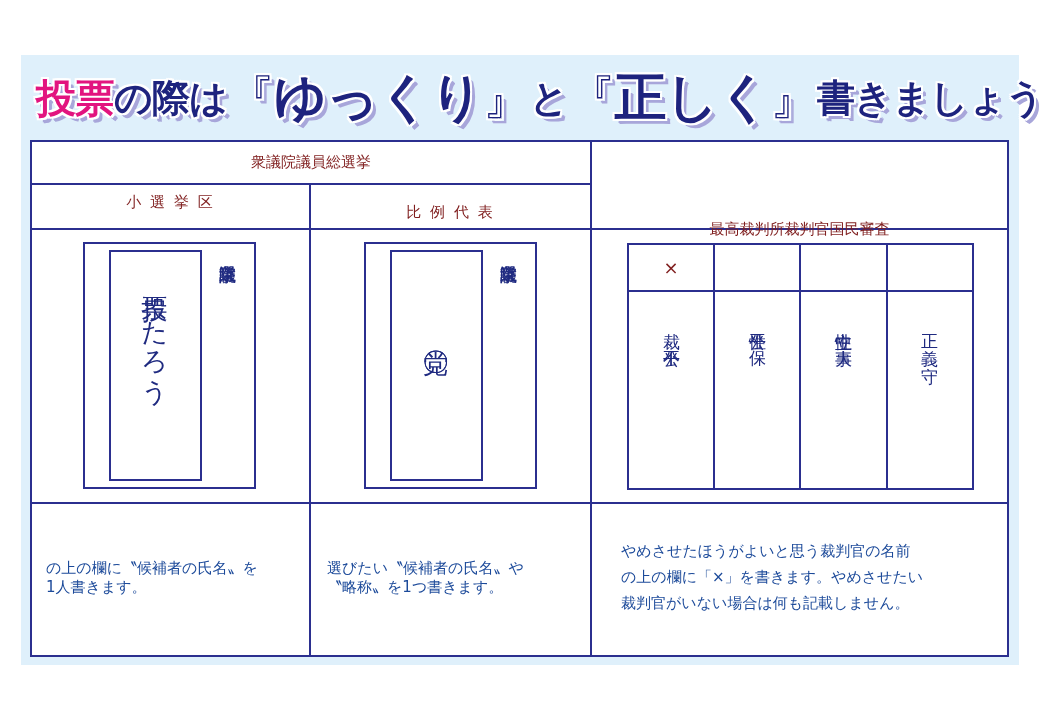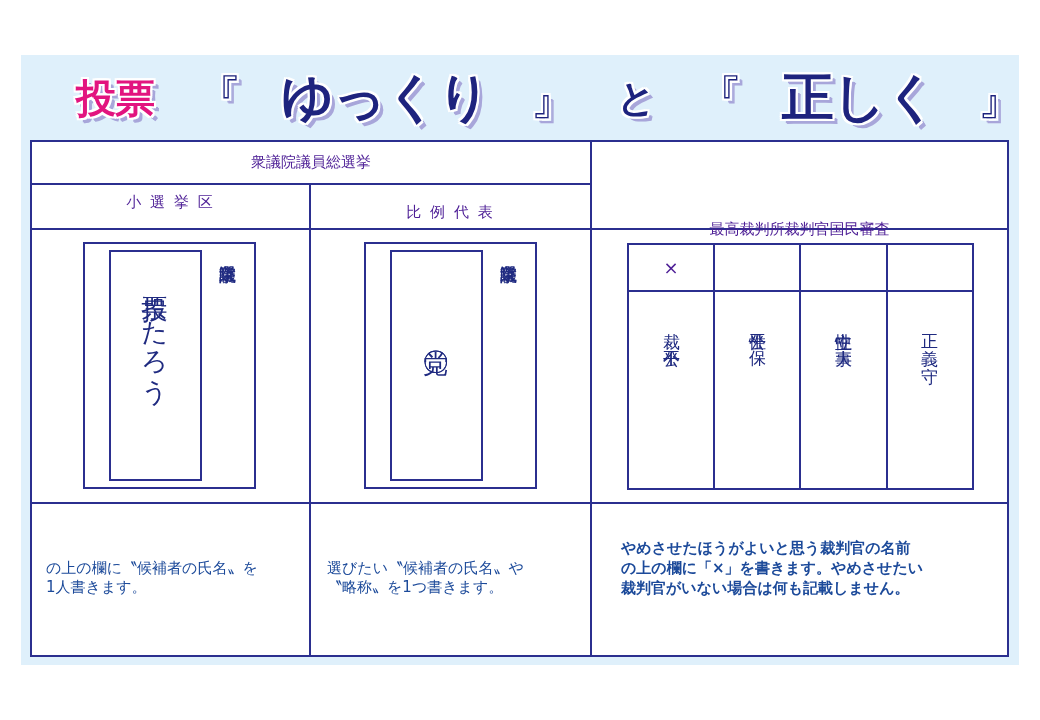--- a/index.html
+++ b/index.html
@@ -17,53 +17,53 @@
     display: flex; align-items: center;
     font-family: "DejaVu Sans", sans-serif; font-weight: bold;
     white-space: nowrap; letter-spacing: -1px;
   }
   .headline span {
     color: #1e237e;
     text-shadow:
       -2px -2px 0 #fff, 2px -2px 0 #fff, -2px 2px 0 #fff, 2px 2px 0 #fff,
       0 -2px 0 #fff, 0 2px 0 #fff, -2px 0 0 #fff, 2px 0 0 #fff,
       4px 4px 0 #a8a6da, 5px 5px 0 #a8a6da;
-    margin-left: 40px;
   }
   .headline .pink { color: #e2147f; font-size: 40px; }
   .headline .small { font-size: 38px; }
   .headline .big { font-size: 52px; }
   .headline .quote { font-size: 48px; font-weight: normal; color: #1e237e; }
 
   .tbl {
     position: absolute; left: 30px; top: 140px; width: 979px; height: 517px;
     background: #ffffff; border: 2px solid #2b2f8f; box-sizing: border-box;
   }
   .line { position: absolute; background: #2b2f8f; }
   .cell-text {
     position: absolute; display: flex; align-items: center; justify-content: center;
-    font-size: 15px; color: #4c1d95;
+    font-size: 15px; color: #7f1d1d;
   }
   .desc {
     position: absolute; font-size: 15px; line-height: 19px; color: #1c4a9a;
     font-family: "DejaVu Sans", sans-serif;
   }
   .vtext {
     position: absolute; writing-mode: vertical-rl; text-orientation: upright;
     color: #1f2a80; font-family: "DejaVu Sans", sans-serif;
   }
   .box { position: absolute; border: 2px solid #2b2f8f; box-sizing: border-box; background: #fff; }
 </style>
 </head>
 <body>
 
 <div class="panel"></div>
 
 <div class="headline">
   <span class="pink">投票</span>
+  <span class="small">の際は</span>
   <span class="quote">『</span>
   <span class="big">ゆっくり</span>
   <span class="quote">』</span>
   <span class="small">と</span>
   <span class="quote">『</span>
   <span class="big">正しく</span>
   <span class="quote">』</span>
   <span class="small">書きましょう!</span>
 </div>
 
@@ -104,15 +104,15 @@
 
 <div class="vtext" style="left:662px; top:320px; font-size:17px; line-height:20px;">裁　不公平</div>
 <div class="vtext" style="left:748px; top:320px; font-size:17px; line-height:20px;">公平性　保</div>
 <div class="vtext" style="left:834px; top:320px; font-size:17px; line-height:20px;">中立性　大事</div>
 <div class="vtext" style="left:920px; top:320px; font-size:17px; line-height:20px;">正　義　守</div>
 
 <div class="desc" style="left:46px; top:559px; width:260px; white-space:pre-line;">の上の欄に〝候補者の氏名〟を
 1人書きます。</div>
 <div class="desc" style="left:327px; top:559px; width:260px; white-space:pre-line;">選びたい〝候補者の氏名〟や
 〝略称〟を1つ書きます。</div>
-<div class="desc" style="left:621px; top:538px; width:385px; white-space:pre-line; line-height:20px;font-weight:bold;">やめさせたほうがよいと思う裁判官の名前
+<div class="desc" style="left:621px; top:538px; width:385px; white-space:pre-line; line-height:26px;">やめさせたほうがよいと思う裁判官の名前
 の上の欄に「×」を書きます。やめさせたい
 裁判官がいない場合は何も記載しません。</div>
 
 </body></html>

